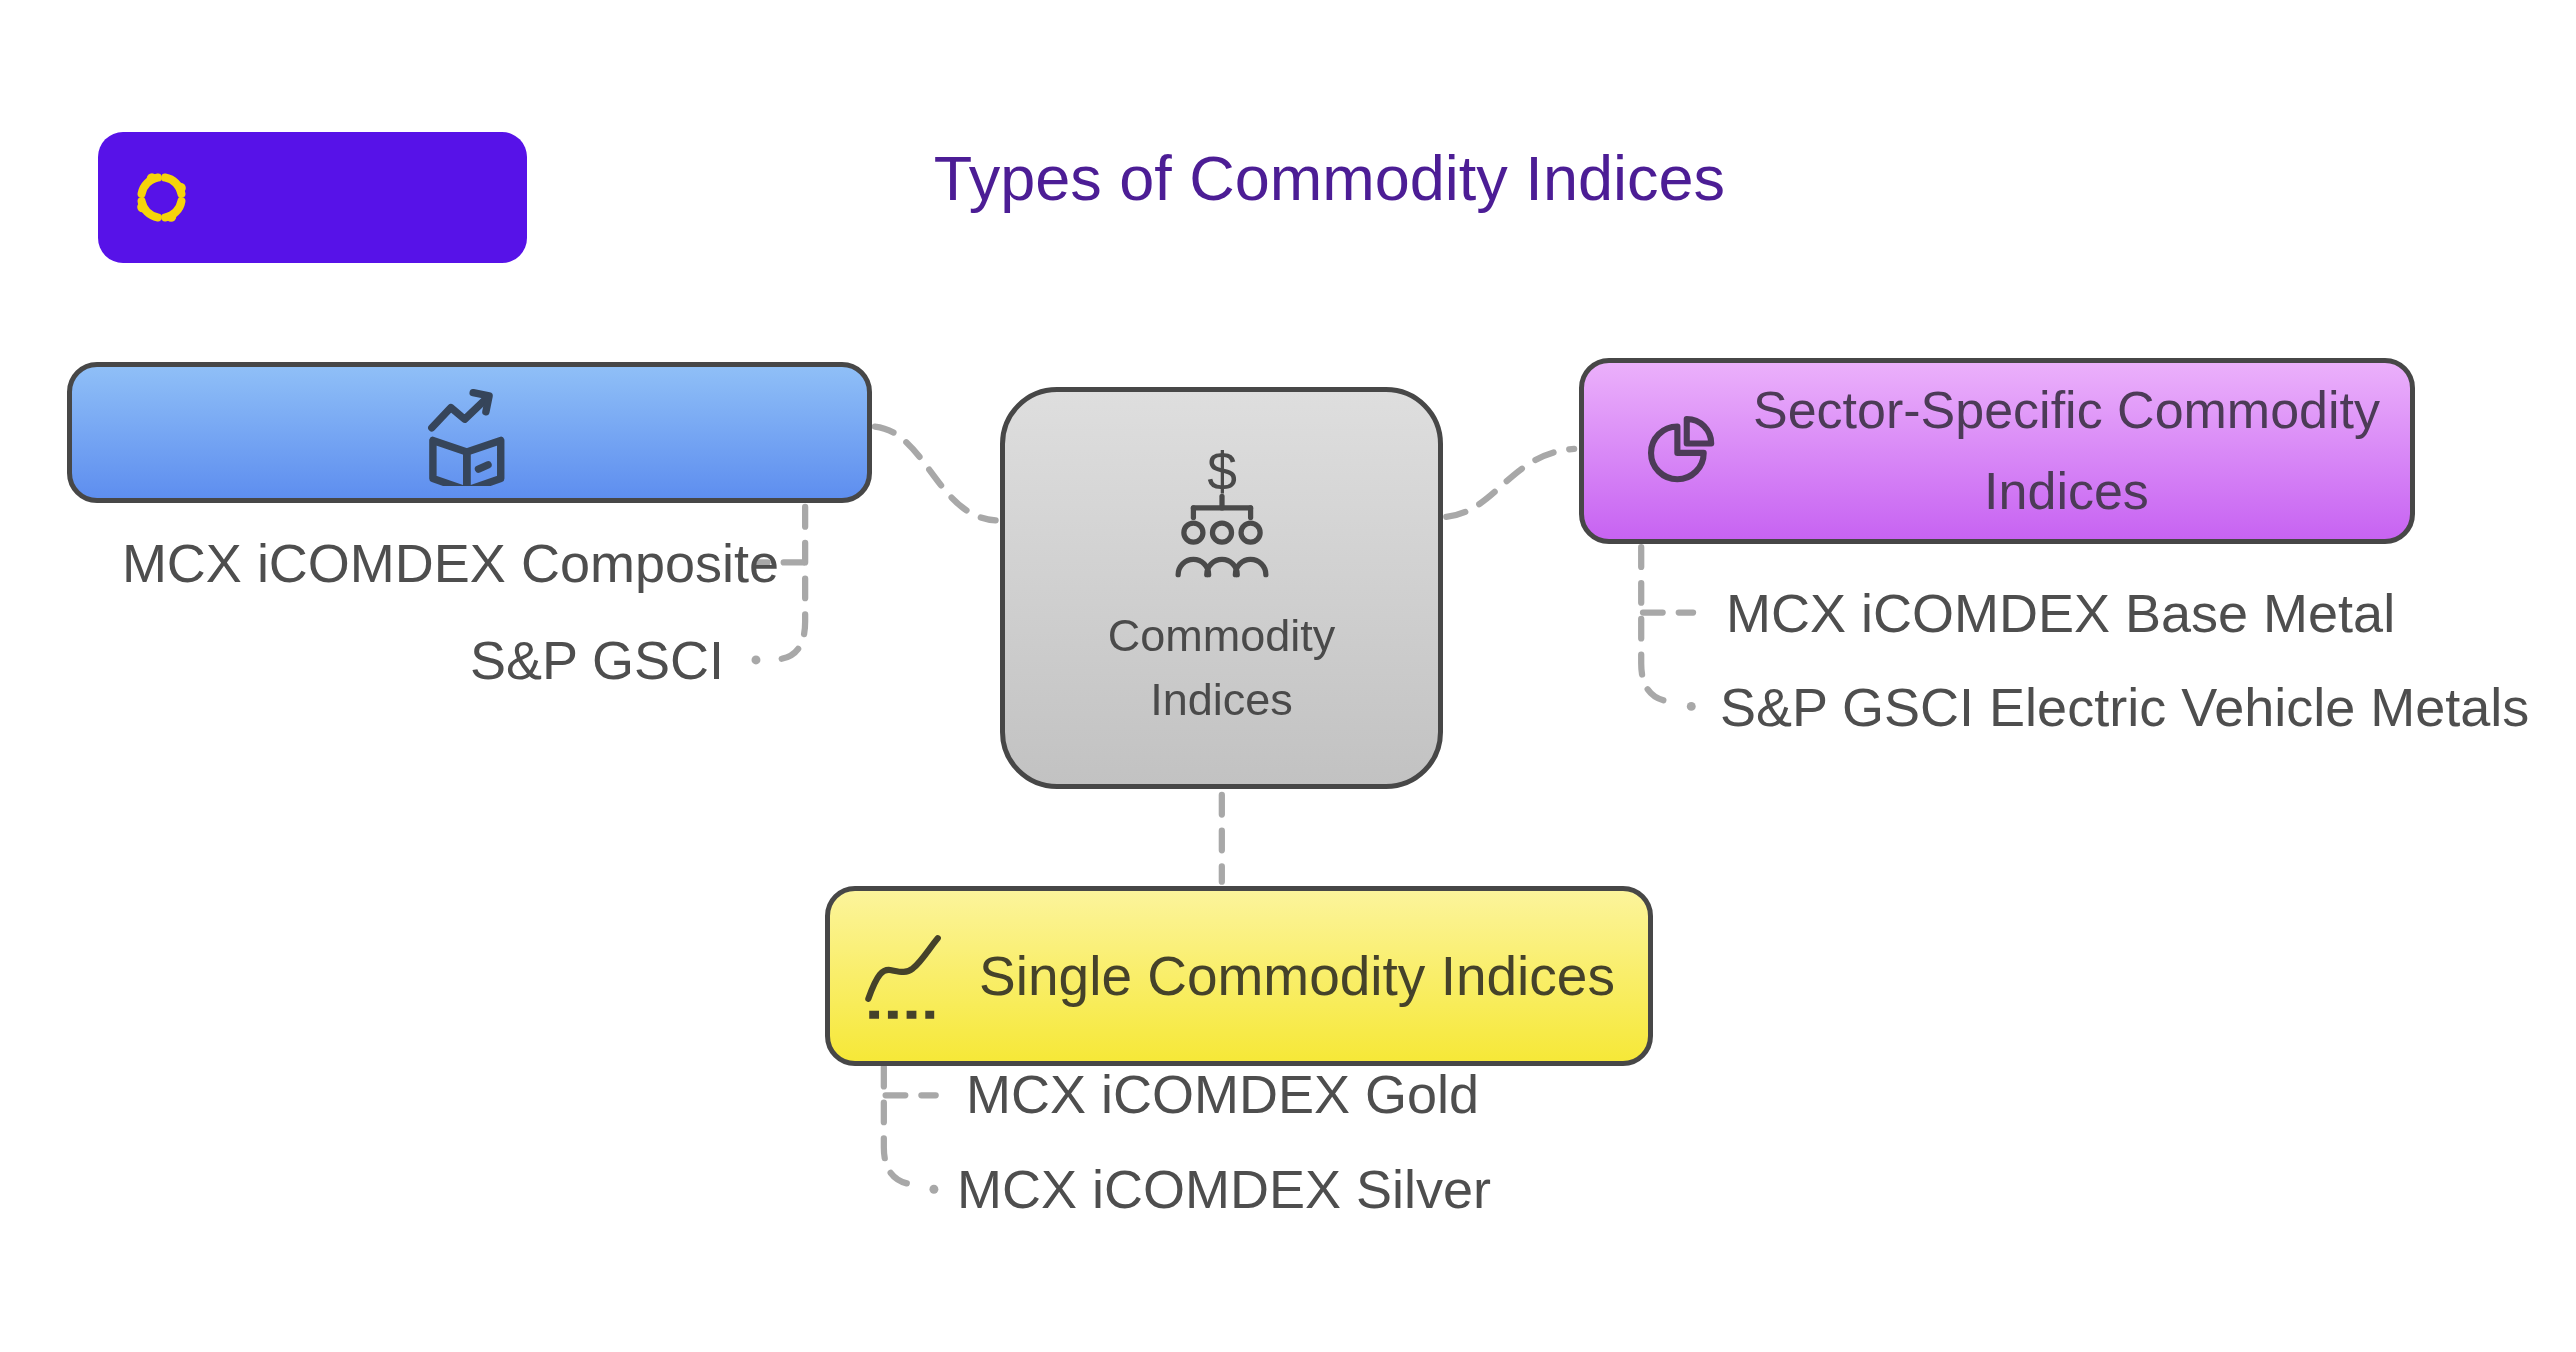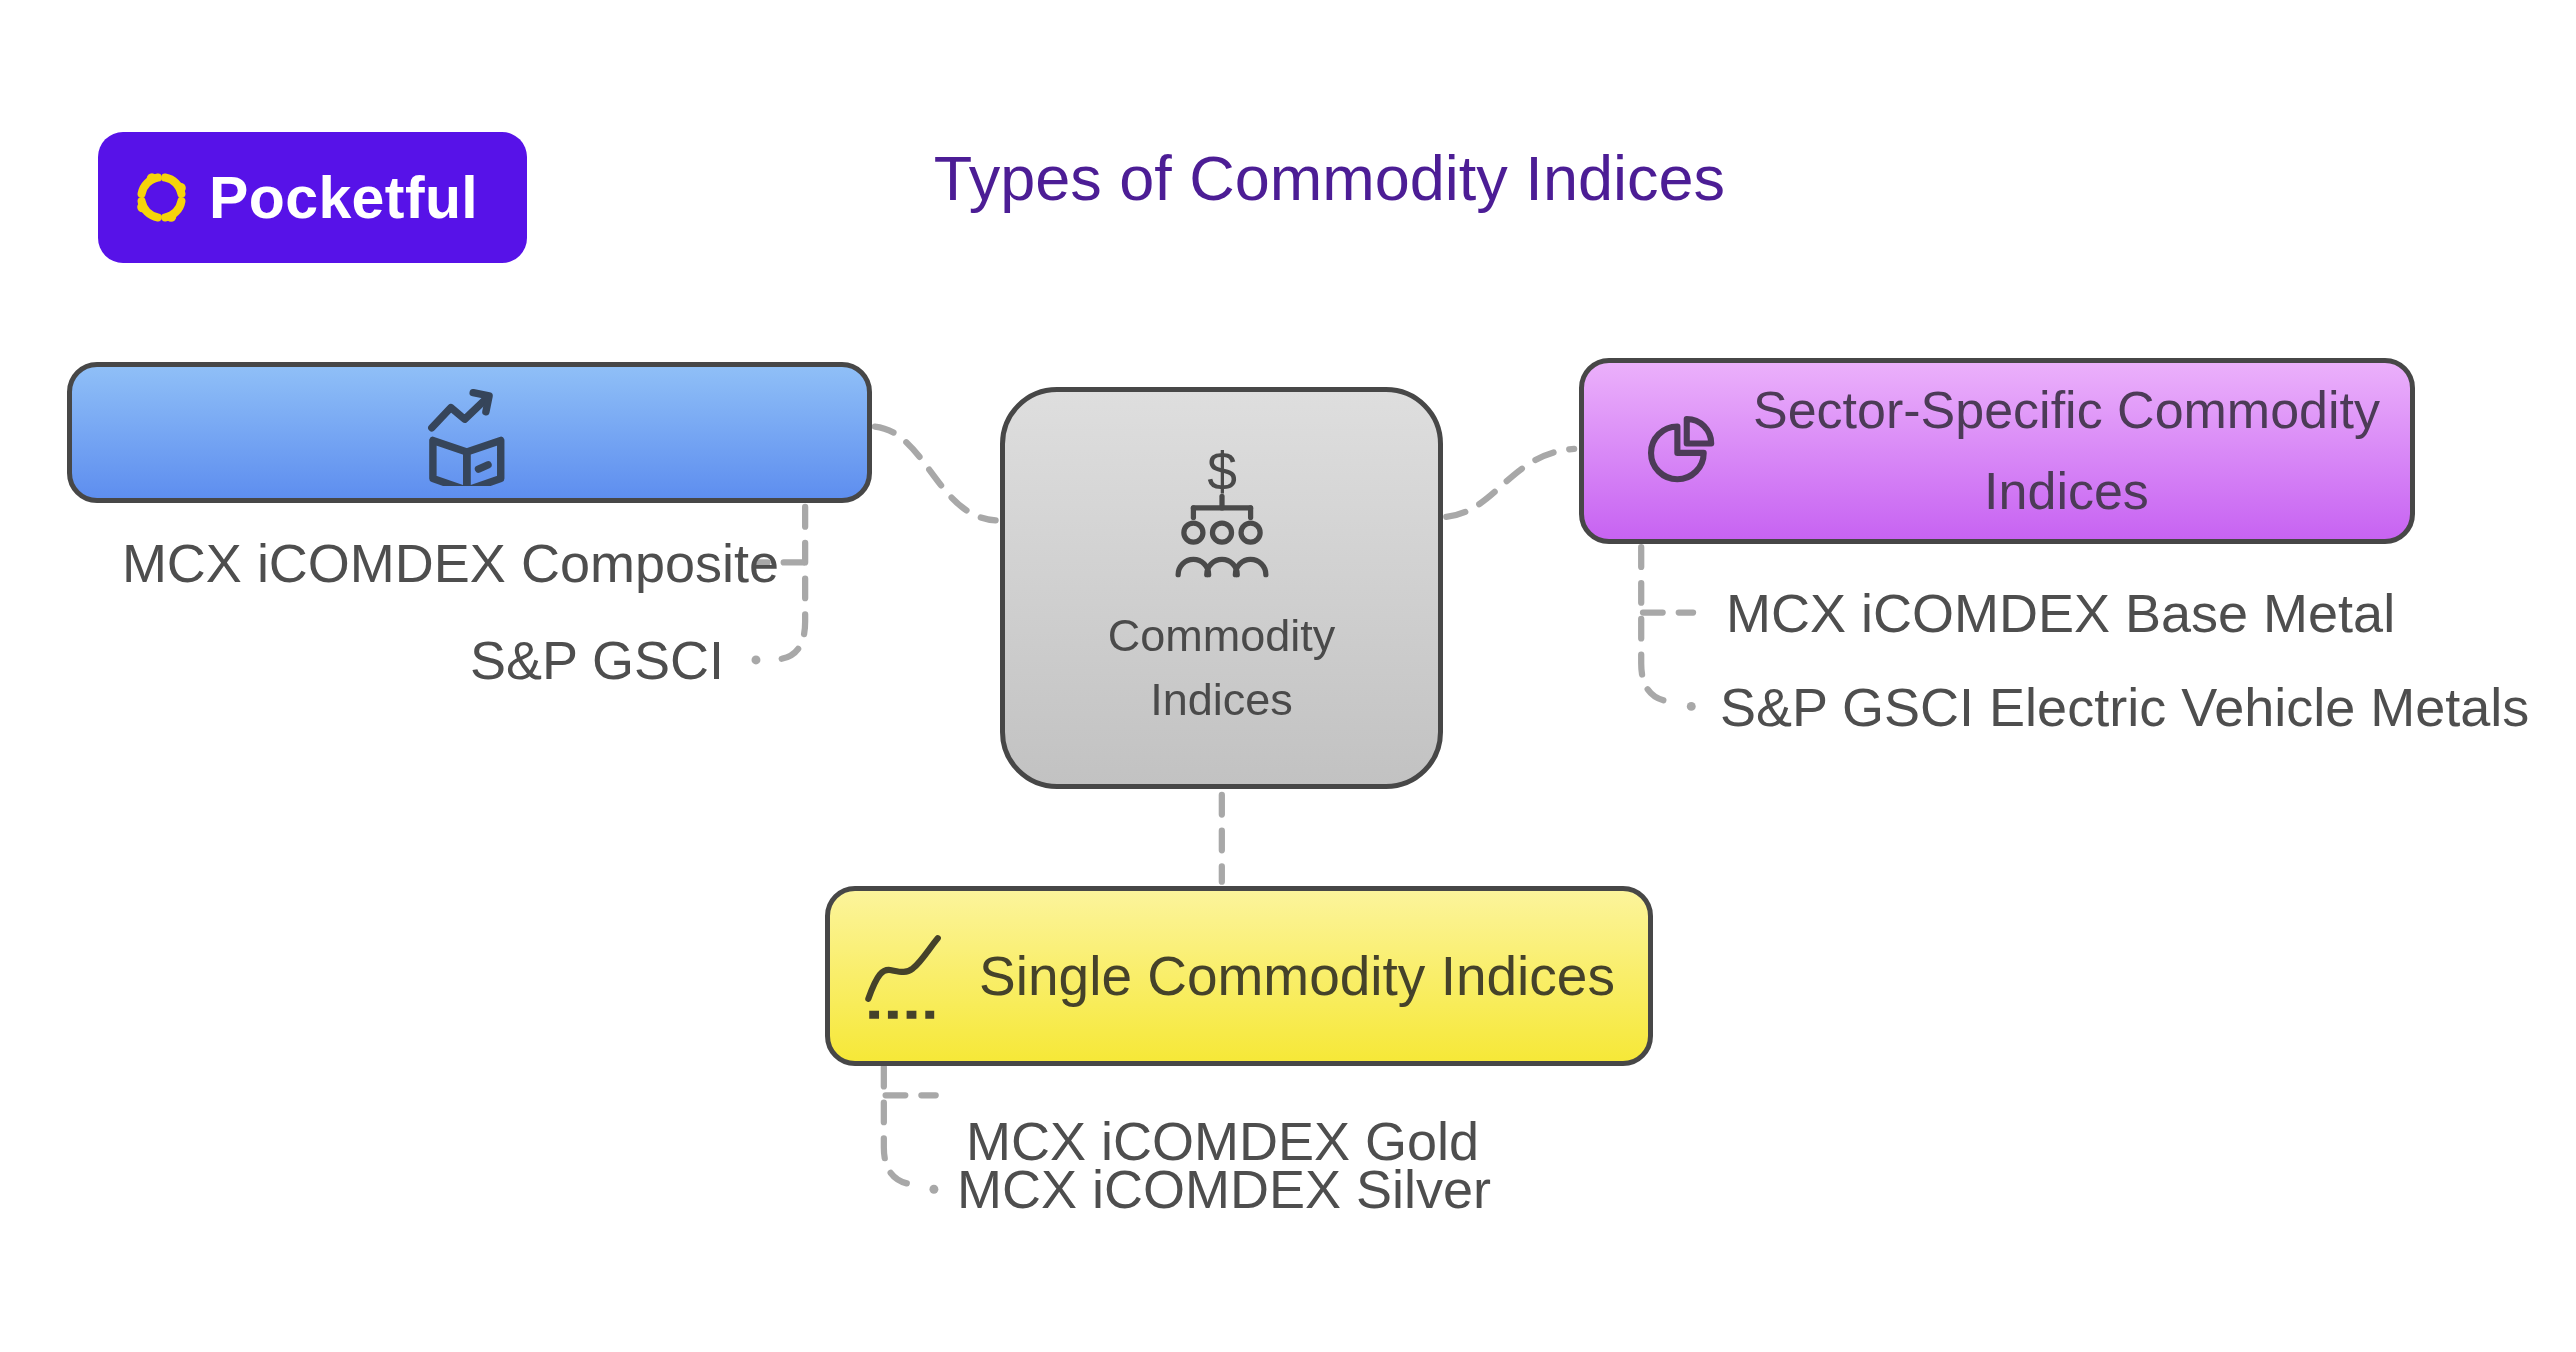--- a/index.html
+++ b/index.html
@@ -48,21 +48,21 @@
   .node-center .node-label{font-size:45px;color:#4A4A4A;text-align:center;line-height:64px;}
   
   .sub-label{
     position:absolute;font-size:54px;color:#4E4E4E;line-height:64px;white-space:nowrap;text-align:center;
   }
   .sub-label.r{text-align:right;}
   #lbl-composite{right:1797px;top:531px;}
   #lbl-gsci{right:1852px;top:628px;}
   #lbl-basemetal{left:1726px;top:581px;}
   #lbl-evmetals{left:1720px;top:675px;}
-  #lbl-gold{left:966px;top:1062px;margin-top:47px;}
+  #lbl-gold{left:966px;top:1062px;}
   #lbl-silver{left:957px;top:1157px;}
   
   #connectors{position:absolute;left:0;top:0;width:2576px;height:1352px;}
   .conn{fill:none;stroke:#A8A8A8;stroke-width:7;stroke-linecap:round;stroke-dasharray:22 18;}
   .conn-dot{fill:#A8A8A8;stroke:none;}
   .icon-svg{flex:0 0 auto;}
 </style>
 </head>
 <body>
 
@@ -97,21 +97,20 @@
         <path d="M-27,-5 A27,27 0 0 1 -5,-27" transform="rotate(180)"></path>
         <path d="M-27,-5 A27,27 0 0 1 -5,-27" transform="rotate(270)"></path>
       </g>
       <g fill="#F6D40A">
         <circle cx="26" cy="-13" r="7"></circle>
         <circle cx="13" cy="26" r="7"></circle>
         <circle cx="-26" cy="13" r="7"></circle>
         <circle cx="-13" cy="-26" r="7"></circle>
       </g>
     </svg>
-    <span class="logo-text">Pocketful</span>
   </div>
 
   <div class="page-title">Types of Commodity Indices</div>
 
   <div class="node node-broad">
     <svg class="icon-svg" width="106" height="106" viewBox="0 0 100 100" xmlns="http://www.w3.org/2000/svg">
       <g stroke="#36455A" stroke-width="7" fill="none" stroke-linecap="round" stroke-linejoin="round">
         <polyline points="14,45 32,26 45,37 67,16"></polyline>
         <polyline points="53,12 68,15 65,30"></polyline>
         <path d="M15,57 L15,93 L47,104 L47,68 Z"></path>

